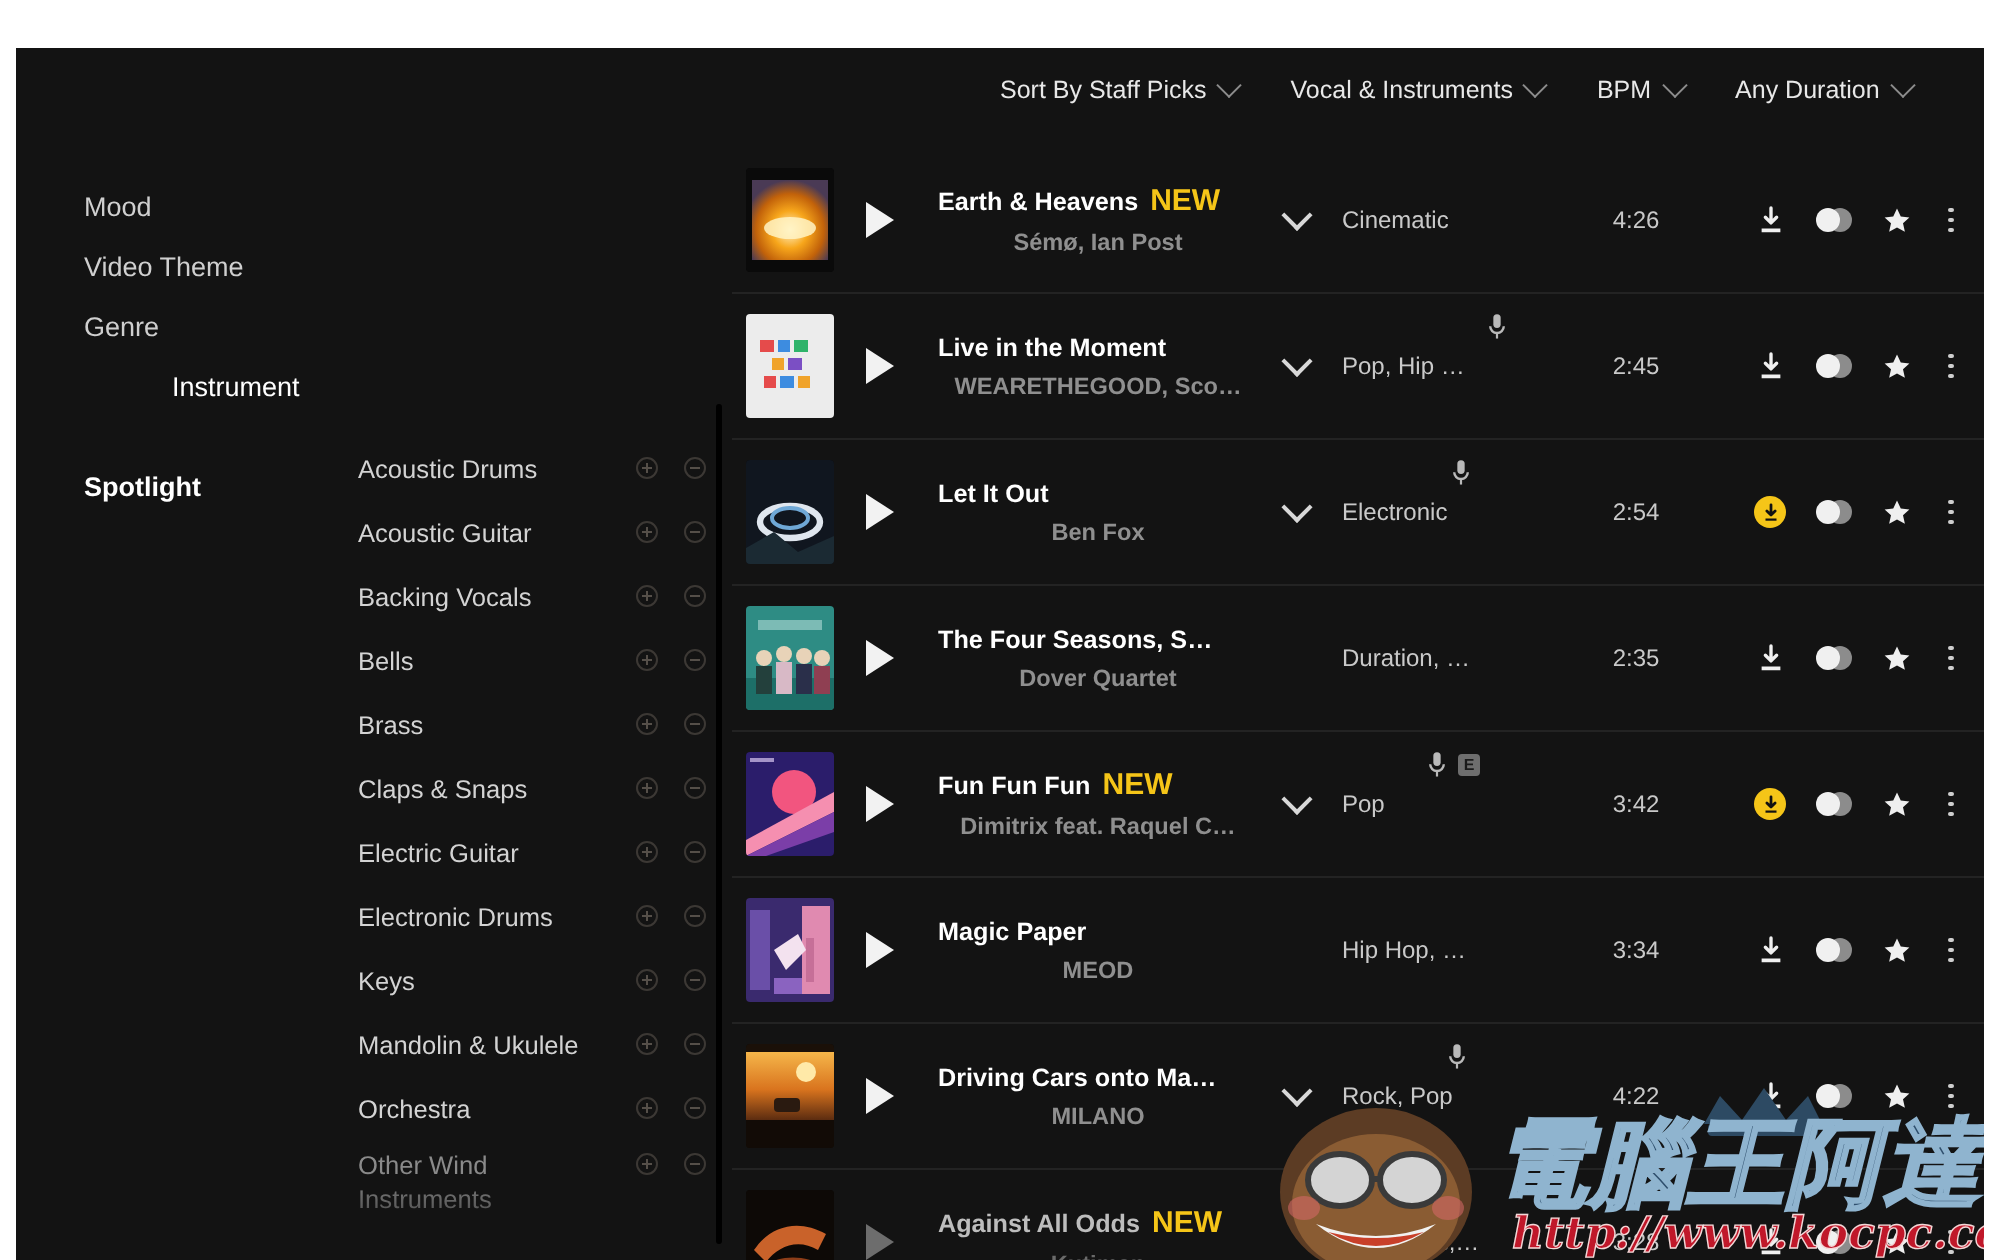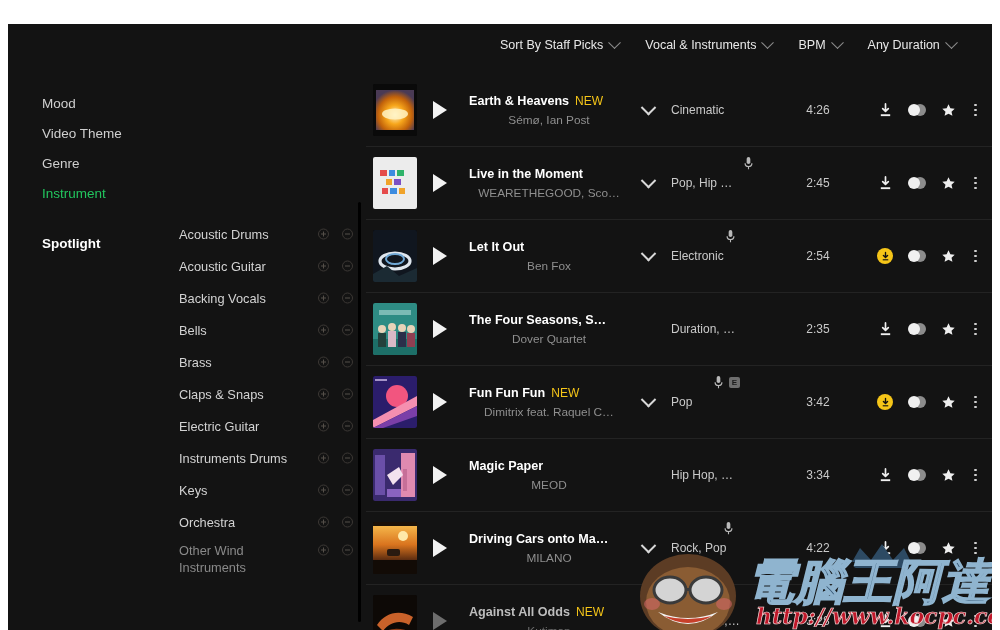--- a/index.html
+++ b/index.html
@@ -41,21 +41,21 @@
   
   #sidebar {
     position: absolute; left: 0; top: 42px;
     width: 342px; height: 572px;
   }
   .nav-item {
     position: absolute; left: 34px;
     font-size: 13.5px; color: #cfcfcf; cursor: pointer;
     white-space: nowrap;
   }
-  .nav-item.active { color: #22c55e; }
+  .nav-item.active { color: #ffffff; margin-left: 44px; }
   .nav-item.bold { color: #ffffff; font-weight: bold; }
 
   
   #instlist {
     position: absolute; left: 160px; top: 152px;
     width: 182px; height: 420px; margin-left: 11px;
   }
   .inst-row {
     position: relative; height: 32px;
     display: flex; align-items: center;
@@ -125,24 +125,24 @@
     width: 0; height: 0;
     border-left: 14px solid #f2f2f2;
     border-top: 9px solid transparent;
     border-bottom: 9px solid transparent;
   }
   .meta { width: 160px; flex: none; margin-left: 12px; overflow: hidden; text-align: center; }
   .ttl {
     font-size: 12.6px; color: #ffffff; font-weight: bold;
     white-space: nowrap; display: flex; align-items: baseline; gap: 6px;
   }
-  .newbadge { color: #f5c518; font-size: 12px; font-weight: normal; }
+  .newbadge { color: #f5c518; font-size: 15px; font-weight: bold; }
   .artist {
     font-size: 11.8px; color: #8f8f8f; margin-top: 5px;
-    white-space: nowrap; overflow: hidden;
+    white-space: nowrap; overflow: hidden; font-weight: bold;
   }
   .chevcol { width: 38px; flex: none; display: flex; justify-content: center; cursor: pointer; }
   .chev-lg {
     width: 11px; height: 11px;
     border-right: 2px solid #d8d8d8;
     border-bottom: 2px solid #d8d8d8;
     transform: rotate(45deg) translate(-2px,-2px);
   }
   .genrecol {
     width: 120px; flex: none; position: relative;
@@ -266,28 +266,35 @@
         </span>
       </div>
       <div class="inst-row">
         <span class="inst-name">Electric Guitar</span>
         <span class="inst-ctrls">
           <span class="circ plus"></span>
           <span class="circ"></span>
         </span>
       </div>
       <div class="inst-row">
-        <span class="inst-name">Instruments Drums</span>
+        <span class="inst-name">Electronic Drums</span>
         <span class="inst-ctrls">
           <span class="circ plus"></span>
           <span class="circ"></span>
         </span>
       </div>
       <div class="inst-row">
         <span class="inst-name">Keys</span>
+        <span class="inst-ctrls">
+          <span class="circ plus"></span>
+          <span class="circ"></span>
+        </span>
+      </div>
+      <div class="inst-row">
+        <span class="inst-name">Mandolin &amp; Ukulele</span>
         <span class="inst-ctrls">
           <span class="circ plus"></span>
           <span class="circ"></span>
         </span>
       </div>
       <div class="inst-row">
         <span class="inst-name">Orchestra</span>
         <span class="inst-ctrls">
           <span class="circ plus"></span>
           <span class="circ"></span>

